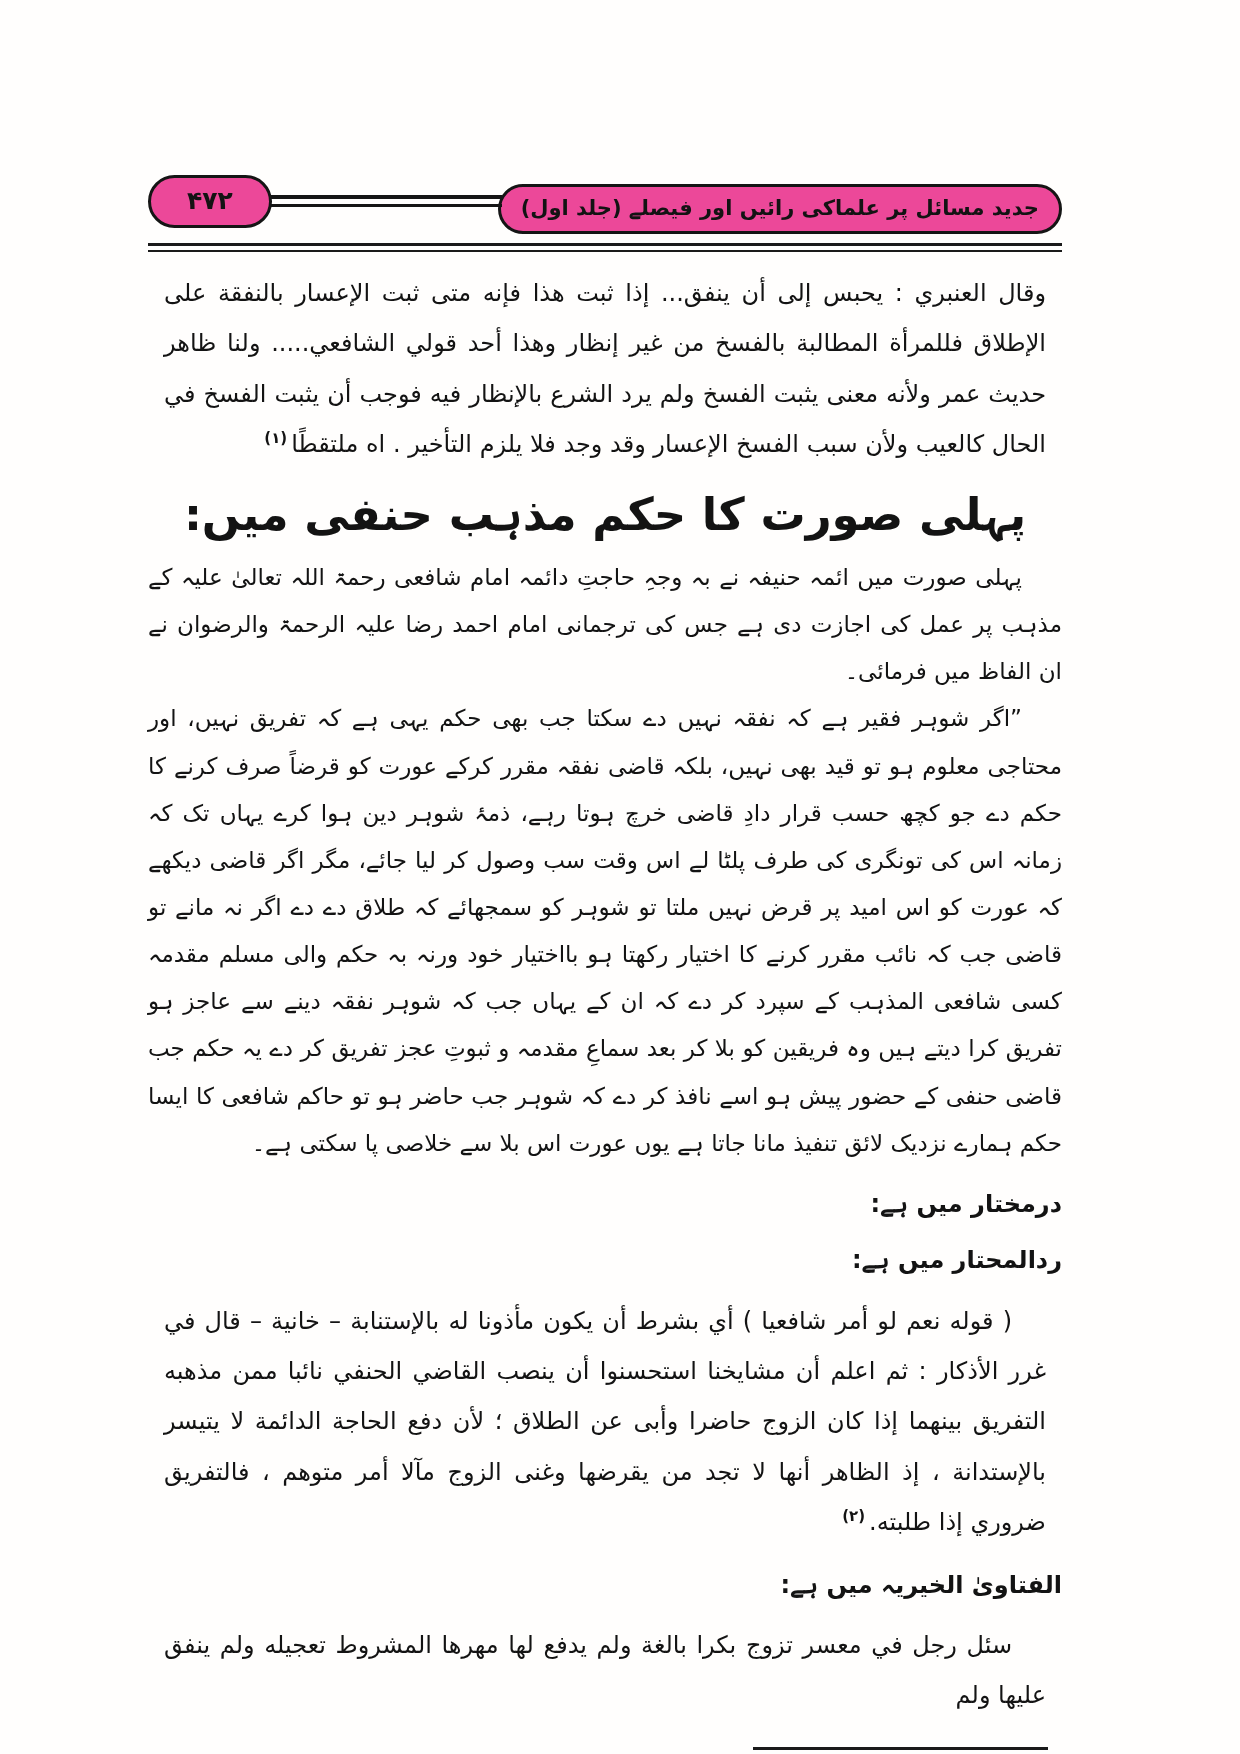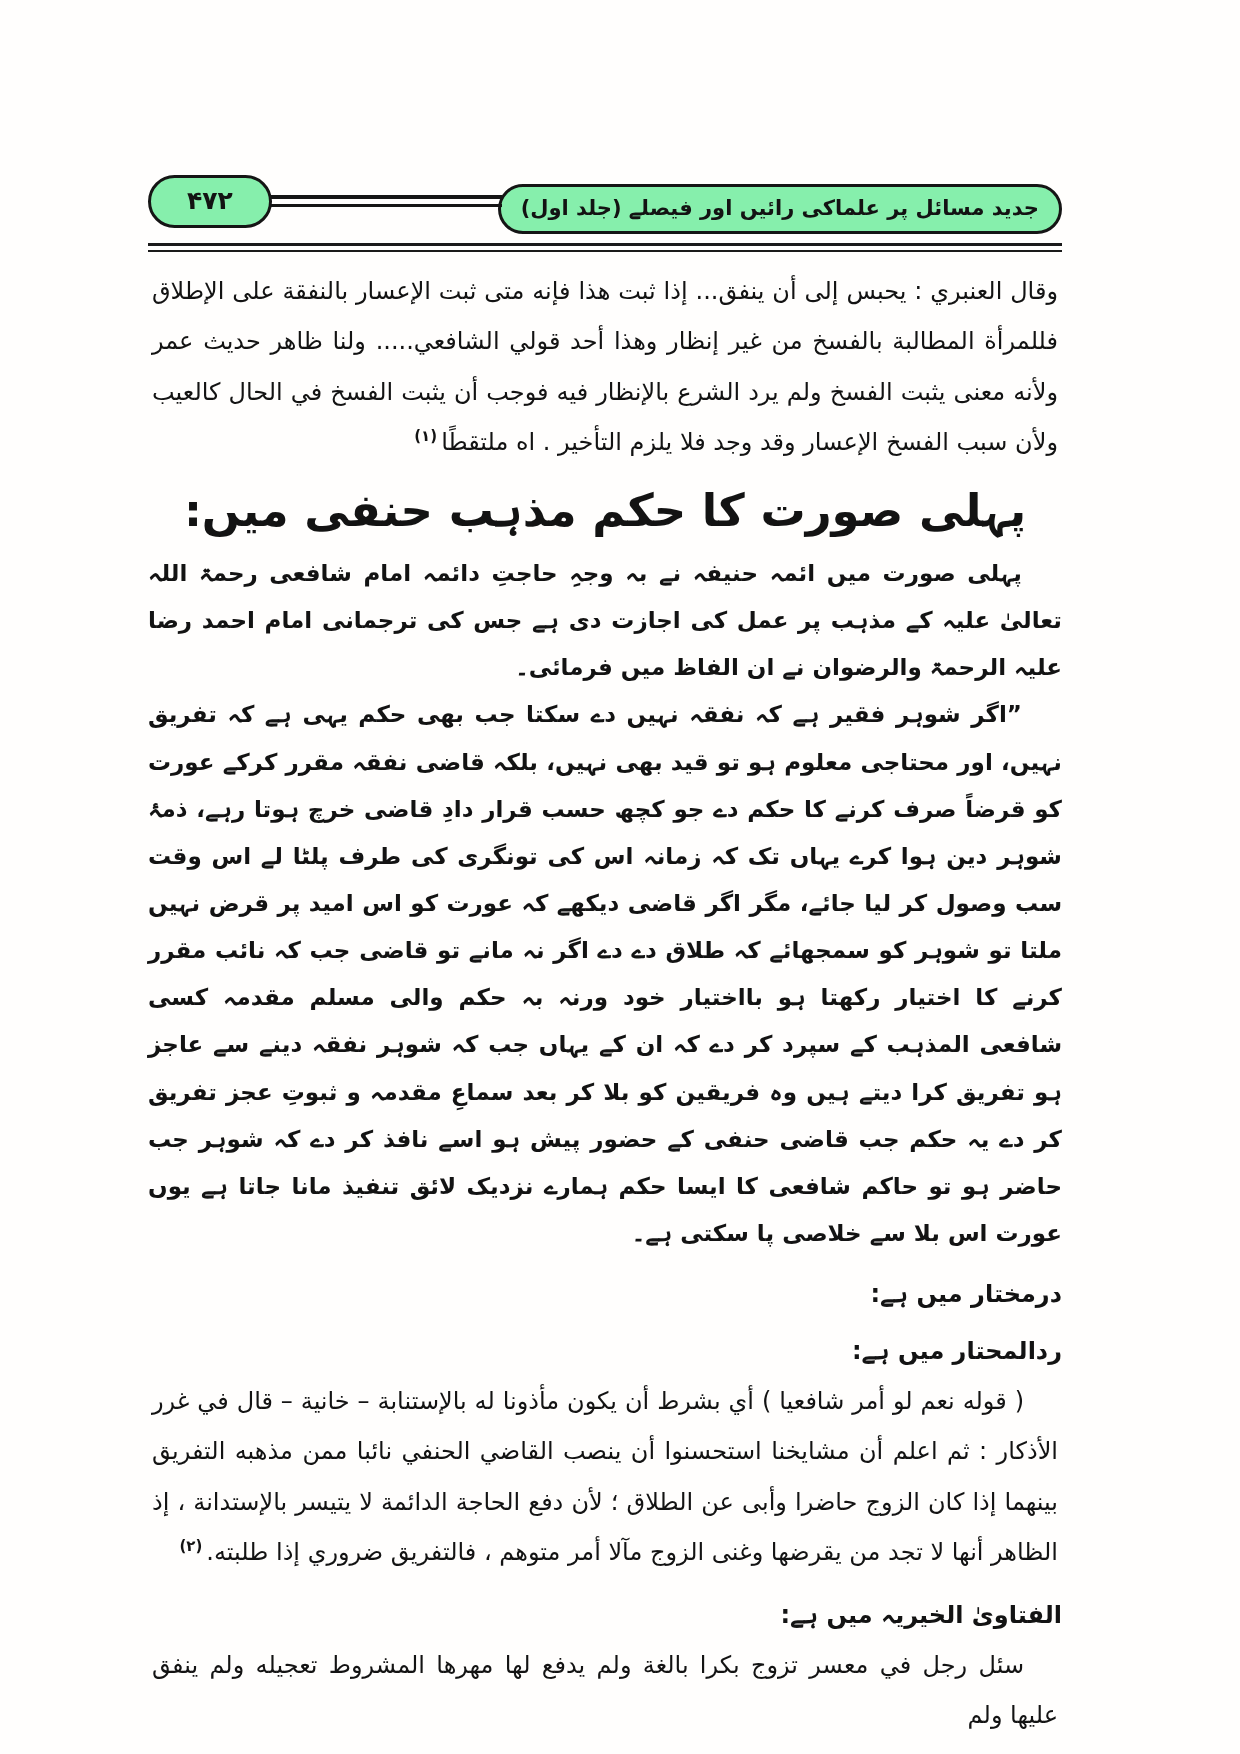--- a/index.html
+++ b/index.html
@@ -23,21 +23,21 @@
 
   
   .header-row {
     display: flex;
     align-items: center;
     width: 100%;
   }
   .capsule {
     border: 3px solid #151515;
     border-radius: 40px;
-    background: #86efac;
+    background: #ec4899;
     white-space: nowrap;
     box-sizing: border-box;
   }
   .title-capsule {
     padding: 9px 20px 11px 20px;
     font-size: 21px;
     font-weight: bold;
     letter-spacing: 0;
     margin-top: 16px;
   }
@@ -58,35 +58,34 @@
     margin-top: 9px;
     height: 4px;
     border-top: 3px solid #1a1a1a;
     border-bottom: 2px solid #1a1a1a;
   }
 
   
   .content { margin-top: 14px; }
 
   p.ar {
-    margin: 4px;
+    margin: 16px;
     font-size: 24px;
     line-height: 2.1;
     text-align: justify;
     font-family: "DejaVu Sans", sans-serif;
   }
   p.ar.indent { text-indent: 34px; }
 
   p.ur {
     margin: 0;
     font-size: 23px;
     line-height: 2.05;
     text-align: justify;
     font-family: "DejaVu Sans", sans-serif;
-    font-weight: bold;
   }
   p.ur.indent { text-indent: 40px; }
 
   .section-heading {
     margin: 14px 0 10px 0;
     text-align: center;
     font-size: 45px;
     font-weight: bold;
     line-height: 1.3;
     font-family: "DejaVu Sans", sans-serif;

